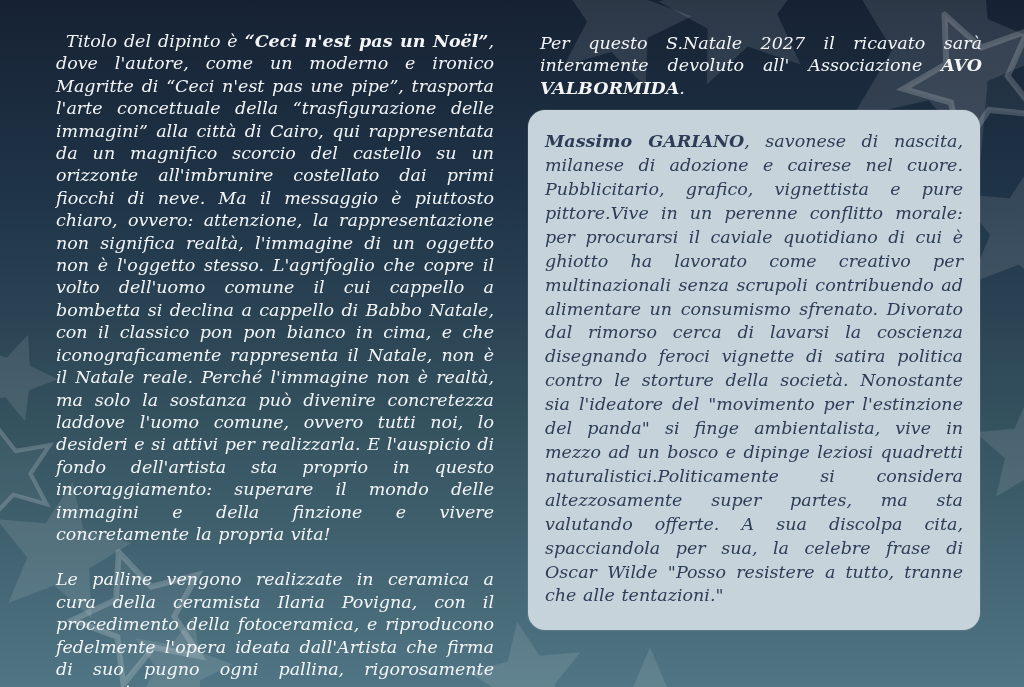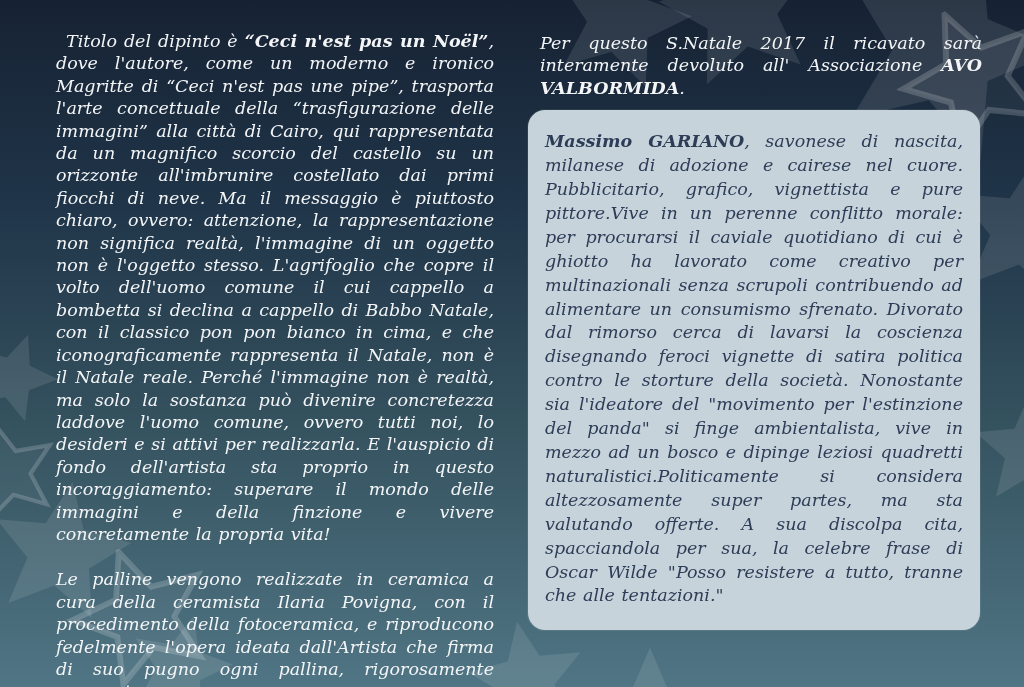--- a/index.html
+++ b/index.html
@@ -99,20 +99,20 @@
   <svg class="star" style="left:585px;top:645px;width:130px;height:130px;" viewBox="0 0 100 100">
       <path d="M50,2 62.9,32.2 95.7,35.2 70.9,56.8 78.2,88.8 50,72 21.8,88.8 29.1,56.8 4.3,35.2 37.1,32.2 Z"></path>
     </svg>
 
   <div class="col col-left">
     <p class="p-indent"><span>Titolo del dipinto è </span><b>“Ceci n'est pas un Noël”</b><span>, dove l'autore, come un moderno e ironico Magritte di “Ceci n'est pas une pipe”, trasporta l'arte concettuale della “trasfigurazione delle immagini” alla città di Cairo, qui rappresentata da un magnifico scorcio del castello su un orizzonte all'imbrunire costellato dai primi fiocchi di neve. Ma il messaggio è piuttosto chiaro, ovvero: attenzione, la rappresentazione non significa realtà, l'immagine di un oggetto non è l'oggetto stesso. L'agrifoglio che copre il volto dell'uomo comune il cui cappello a bombetta si declina a cappello di Babbo Natale, con il classico pon pon bianco in cima, e che iconograficamente rappresenta il Natale, non è il Natale reale. Perché l'immagine non è realtà, ma solo la sostanza può divenire concretezza laddove l'uomo comune, ovvero tutti noi, lo desideri e si attivi per realizzarla. E l'auspicio di fondo dell'artista sta proprio in questo incoraggiamento: superare il mondo delle immagini e della finzione e vivere concretamente la propria vita!</span></p>
     <p class="gap-top"><span>Le palline vengono realizzate in ceramica a cura della ceramista Ilaria Povigna, con il procedimento della fotoceramica, e riproducono fedelmente l'opera ideata dall'Artista che firma di suo pugno ogni pallina, rigorosamente numerata.</span></p>
   </div>
 
   <div class="col col-right">
-    <p><span>Per questo S.Natale 2017 il ricavato sarà interamente devoluto all' Associazione </span><b>AVO VALBORMIDA</b><span>.</span></p>
+    <p><span>Per questo S.Natale 2027 il ricavato sarà interamente devoluto all' Associazione </span><b>AVO VALBORMIDA</b><span>.</span></p>
 
     <div class="bio-box">
       <p><b>Massimo GARIANO</b><span>, savonese di nascita, milanese di adozione e cairese nel cuore. Pubblicitario, grafico, vignettista e pure pittore.Vive in un perenne conflitto morale: per procurarsi il caviale quotidiano di cui è ghiotto ha lavorato come creativo per multinazionali senza scrupoli contribuendo ad alimentare un consumismo sfrenato. Divorato dal rimorso cerca di lavarsi la coscienza disegnando feroci vignette di satira politica contro le storture della società. Nonostante sia l'ideatore del "movimento per l'estinzione del panda" si finge ambientalista, vive in mezzo ad un bosco e dipinge leziosi quadretti naturalistici.Politicamente si considera altezzosamente super partes, ma sta valutando offerte. A sua discolpa cita, spacciandola per sua, la celebre frase di Oscar Wilde "Posso resistere a tutto, tranne che alle tentazioni."</span></p>
     </div>
   </div>
 
 </div>
 
 </body></html>

